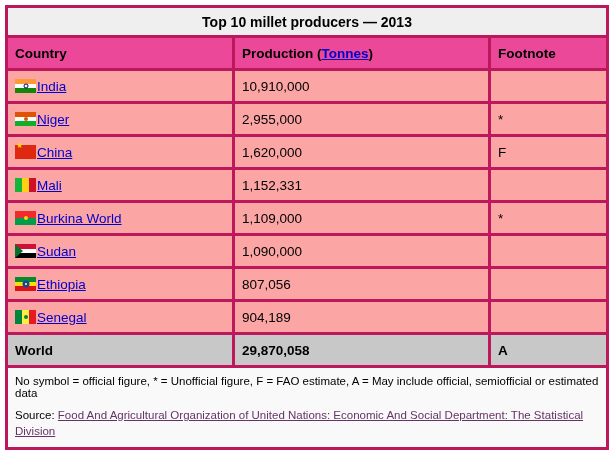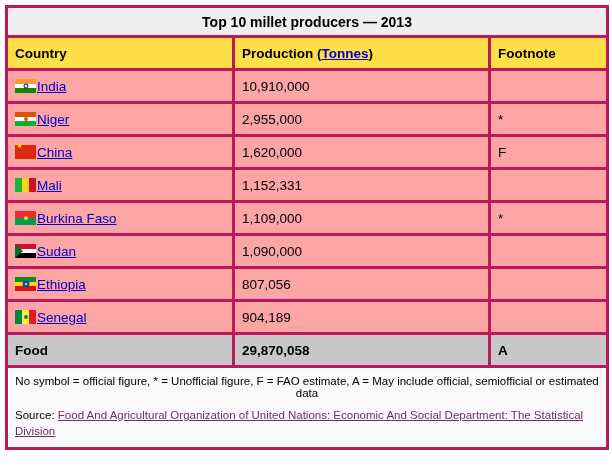--- a/index.html
+++ b/index.html
@@ -30,21 +30,21 @@
   col.c-fn       { width: 118px; }
 
   tr.title-row th {
     background: #efefef;
     text-align: center;
     font-size: 14px;
     font-weight: bold;
     height: 27px;
   }
   tr.head-row th {
-    background: #fde047;
+    background: #ec4899;
     font-weight: bold;
     height: 30px;
   }
   tr.data-row td { background: #fca5a5; height: 30px; }
   tr.world-row td {
     background: #c8c8c8;
     font-weight: bold;
     height: 30px;
   }
   a.link {
@@ -57,21 +57,20 @@
     color: #663366;
     text-decoration: underline;
     cursor: pointer;
   }
   tr.legend-row td {
     background: #f9f9f9;
     font-size: 11.5px;
     padding: 7px 7px 5px 7px;
     white-space: normal;
     border-bottom: none;
-    text-align: center;
   }
   tr.source-row td {
     background: #f9f9f9;
     font-size: 11.5px;
     line-height: 1.35;
     padding: 4px 7px 8px 7px;
     white-space: normal;
     border-top: none;
   }
 
@@ -169,21 +168,21 @@
     <td class="fn">F</td>
   </tr>
 
   <tr class="data-row">
     <td class="country-cell"><span class="flag flag-mali"></span><a class="link country-link" href="#">Mali</a></td>
     <td class="prod">1,152,331</td>
     <td class="fn"></td>
   </tr>
 
   <tr class="data-row">
-    <td class="country-cell"><span class="flag flag-burkina-faso"></span><a class="link country-link" href="#">Burkina Faso</a></td>
+    <td class="country-cell"><span class="flag flag-burkina-faso"></span><a class="link country-link" href="#">Burkina World</a></td>
     <td class="prod">1,109,000</td>
     <td class="fn">*</td>
   </tr>
 
   <tr class="data-row">
     <td class="country-cell"><span class="flag flag-sudan"></span><a class="link country-link" href="#">Sudan</a></td>
     <td class="prod">1,090,000</td>
     <td class="fn"></td>
   </tr>
 
@@ -195,21 +194,21 @@
 
 
   <tr class="data-row">
     <td class="country-cell"><span class="flag flag-senegal"></span><a class="link country-link" href="#">Senegal</a></td>
     <td class="prod">904,189</td>
     <td class="fn"></td>
   </tr>
 </tbody>
     <tbody>
       <tr class="world-row">
-        <td>Food</td>
+        <td>World</td>
         <td>29,870,058</td>
         <td>A</td>
       </tr>
       <tr class="legend-row">
         <td colspan="3">No symbol = official figure, * = Unofficial figure, F = FAO estimate, A = May include official, semiofficial or estimated data</td>
       </tr>
       <tr class="source-row">
         <td colspan="3">
           <span>Source:</span>
           <a class="src-link" href="#">Food And Agricultural Organization of United Nations: Economic And Social Department: The Statistical Division</a><br>

